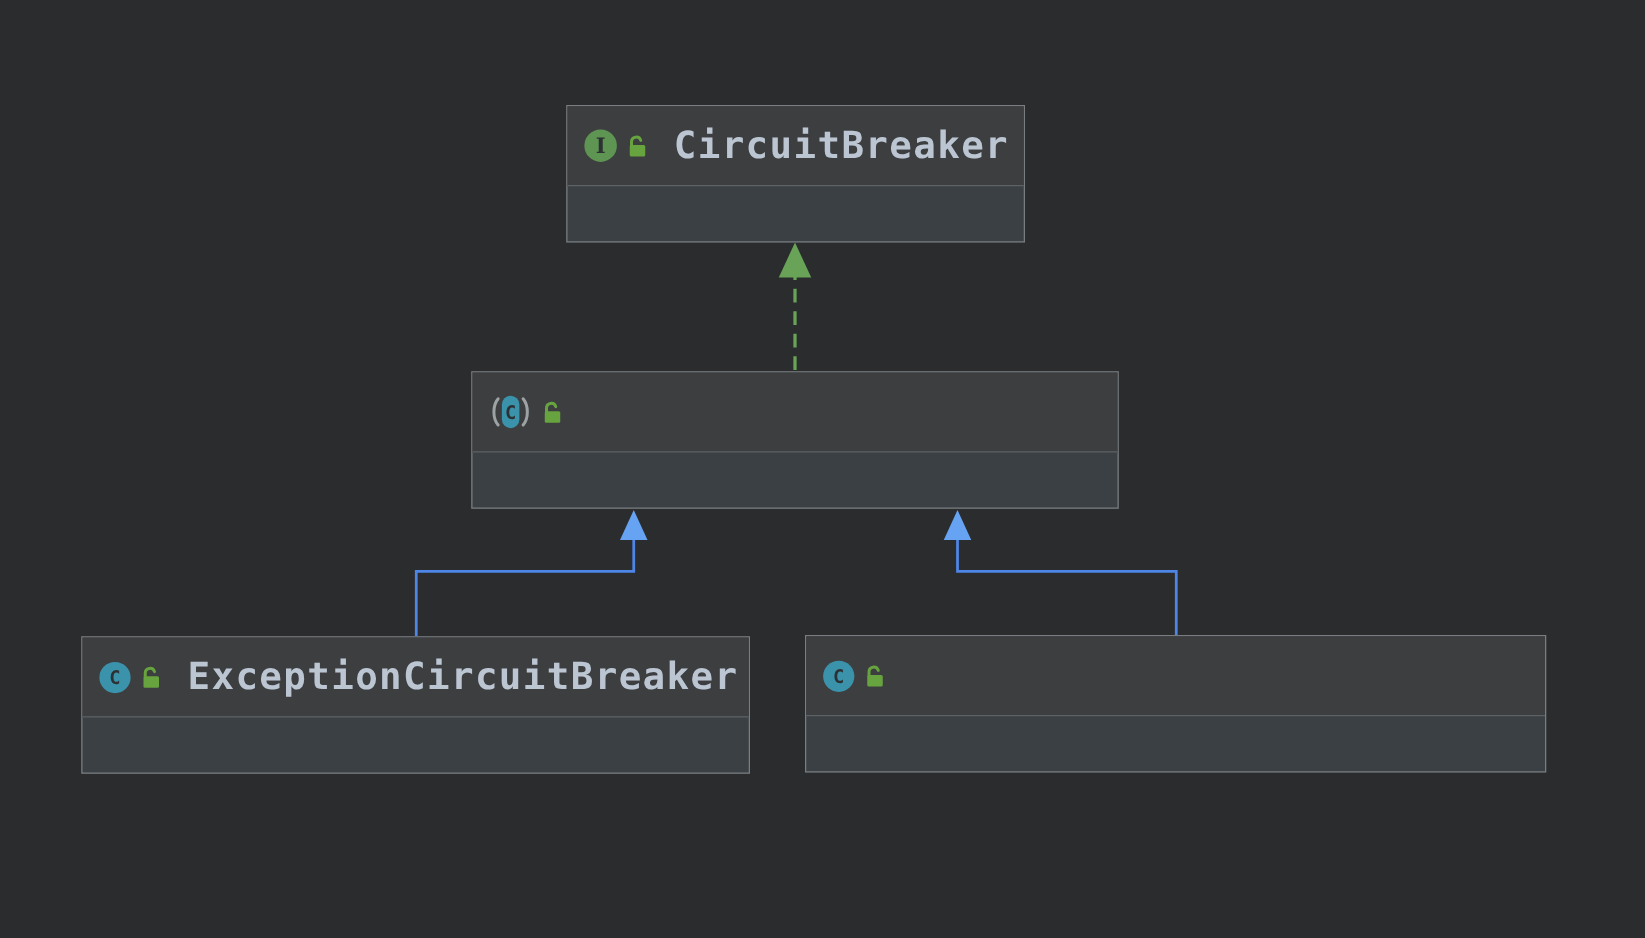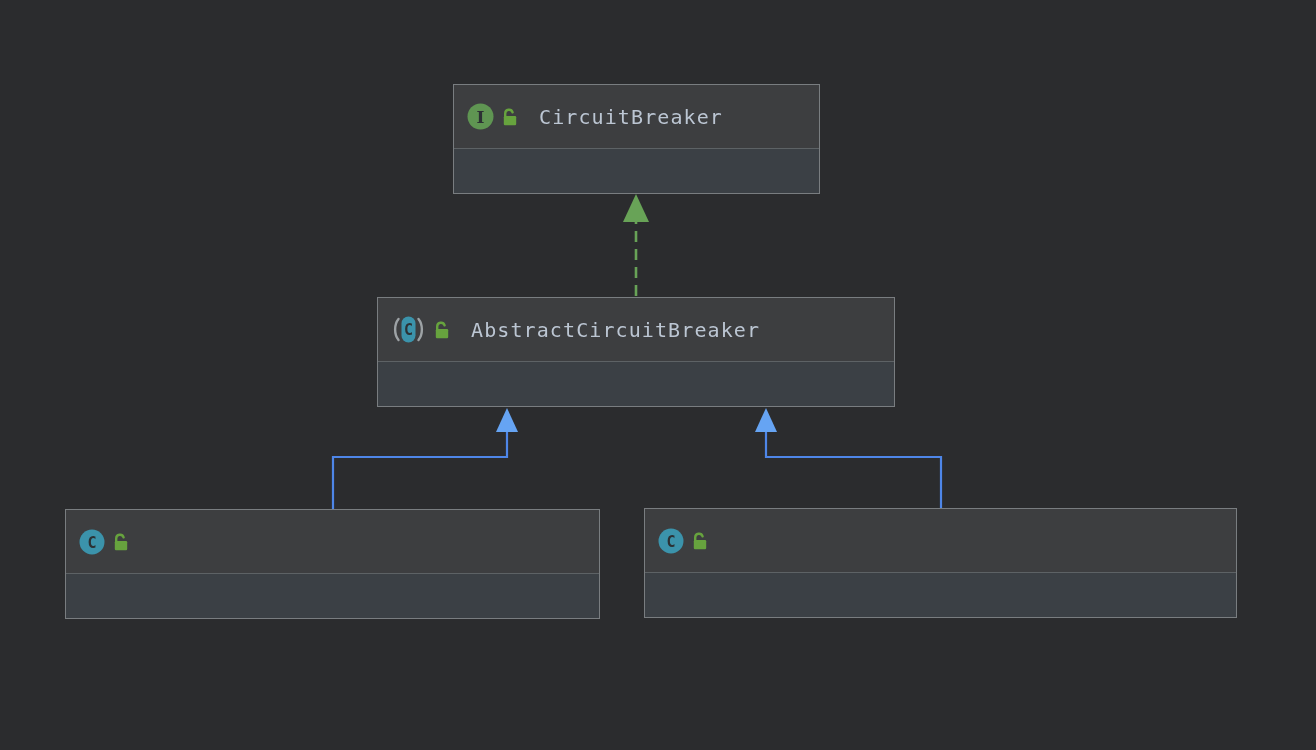--- a/index.html
+++ b/index.html
@@ -8,22 +8,22 @@
           font-family:"DejaVu Sans Mono",monospace;}
   .edges{position:absolute;left:0;top:0;pointer-events:none;}
   .node{position:absolute;box-sizing:border-box;border:1px solid var(--node-border,#797d80);
         background:var(--node-body-bg,#3b4045);}
   .node-header{height:63px;background:var(--node-header-bg,#3d3e40);
         border-bottom:1px solid var(--node-divider,#5d6265);
         display:flex;align-items:center;padding:0 10px 0 13px;}
   .node-body{height:44px;}
   .icon{display:flex;align-items:center;flex:0 0 auto;}
   .icon + .icon{margin-left:7px;}
-  .node-title{margin-left:21px;font-size:20px;letter-spacing:1.1px;
-        color:var(--title-text,#bcc6d3);white-space:nowrap;}
+  .node-title{margin-left:21px;font-size:30px;letter-spacing:1.1px;
+        color:var(--title-text,#bcc6d3);white-space:nowrap;font-weight:bold;}
   #node-0{left:453px;top:84px;width:367px;}
   #node-1{left:377px;top:297px;width:518px;}
   #node-2{left:65px;top:509px;width:535px;}
   #node-3{left:644px;top:508px;width:593px;}
 </style>
 </head>
 <body>
 
 <div class="canvas">
 
@@ -70,39 +70,39 @@
           <rect x="10.5" y="0.5" width="14" height="26" rx="7" style="fill:var(--class-icon-bg,#3b93ab)"></rect>
           <text x="17.5" y="19" text-anchor="middle" font-family="DejaVu Sans Mono,monospace" font-weight="bold" font-size="15" style="fill:var(--icon-letter,#2c3134)">C</text>
         </svg>
       </span>
       <span class="icon">
         <svg width="17" height="19" viewBox="0 0 17 19">
           <path d="M4.2,9.5 V6.5 A3.8,3.8 0 0 1 11.6,5.3" fill="none" stroke-width="2.4" stroke-linecap="round" style="stroke:var(--lock-green,#67a33e)"></path>
           <rect x="2.8" y="9" width="12.4" height="9.2" rx="1.2" style="fill:var(--lock-green,#67a33e)"></rect>
         </svg>
       </span>
-      <span class="node-title">AbstractCircuitBreaker</span>
     </div>
     <div class="node-body"></div>
   </div>
 
   <div class="node" id="node-2">
     <div class="node-header">
       <span class="icon">
         <svg width="26" height="26" viewBox="0 0 26 26">
           <circle cx="13" cy="13" r="12.5" style="fill:var(--class-icon-bg,#3b93ab)"></circle>
           <text x="13" y="18.5" text-anchor="middle" font-family="DejaVu Sans Mono,monospace" font-weight="bold" font-size="15" style="fill:var(--icon-letter,#2c3134)">C</text>
         </svg>
       </span>
       <span class="icon">
         <svg width="17" height="19" viewBox="0 0 17 19">
           <path d="M4.2,9.5 V6.5 A3.8,3.8 0 0 1 11.6,5.3" fill="none" stroke-width="2.4" stroke-linecap="round" style="stroke:var(--lock-green,#67a33e)"></path>
           <rect x="2.8" y="9" width="12.4" height="9.2" rx="1.2" style="fill:var(--lock-green,#67a33e)"></rect>
         </svg>
       </span>
+      <span class="node-title">ExceptionCircuitBreaker</span>
     </div>
     <div class="node-body"></div>
   </div>
 
   <div class="node" id="node-3">
     <div class="node-header">
       <span class="icon">
         <svg width="26" height="26" viewBox="0 0 26 26">
           <circle cx="13" cy="13" r="12.5" style="fill:var(--class-icon-bg,#3b93ab)"></circle>
           <text x="13" y="18.5" text-anchor="middle" font-family="DejaVu Sans Mono,monospace" font-weight="bold" font-size="15" style="fill:var(--icon-letter,#2c3134)">C</text>

